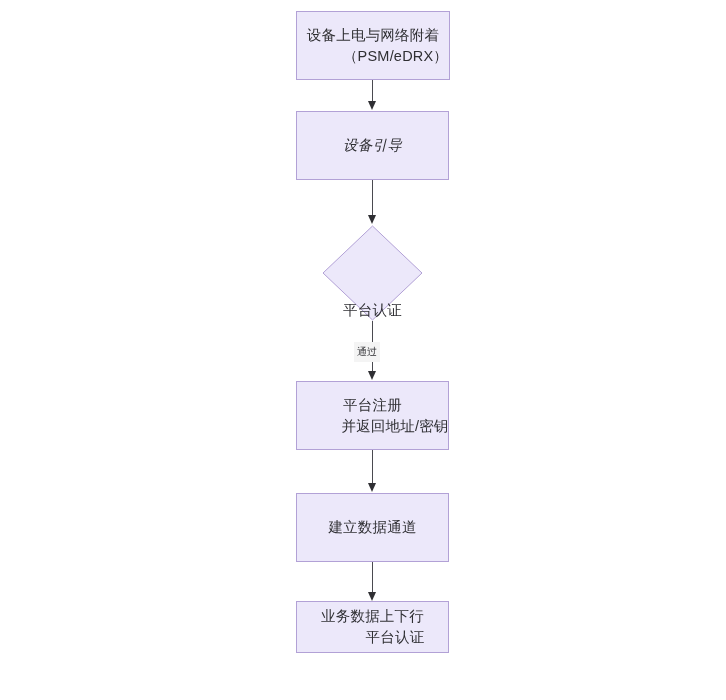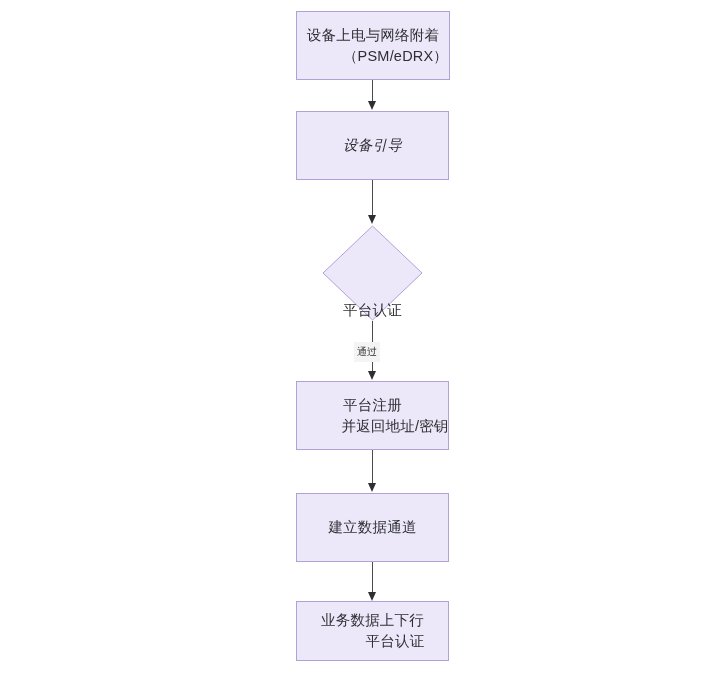--- a/index.html
+++ b/index.html
@@ -127,18 +127,18 @@
   <div class="edge-line" style="left:372px; top:450px; height:34px;"></div>
   <div class="edge-arrow" style="left:368px; top:483px;"></div>
 
   <div class="node-box" style="left:296px; top:493px; width:153px; height:69px;text-align:center;">
     <span>建立数据通道</span>
   </div>
 
   <div class="edge-line" style="left:372px; top:562px; height:32px;"></div>
   <div class="edge-arrow" style="left:368px; top:592px;"></div>
 
-  <div class="node-box" style="left:296px; top:601px; width:153px; height:60px;">
+  <div class="node-box" style="left:296px; top:601px; width:153px; height:52px;">
     <span>业务数据上下行</span>
     <span class="line2">平台认证</span>
   </div>
 
 </div>
 
 </body></html>

